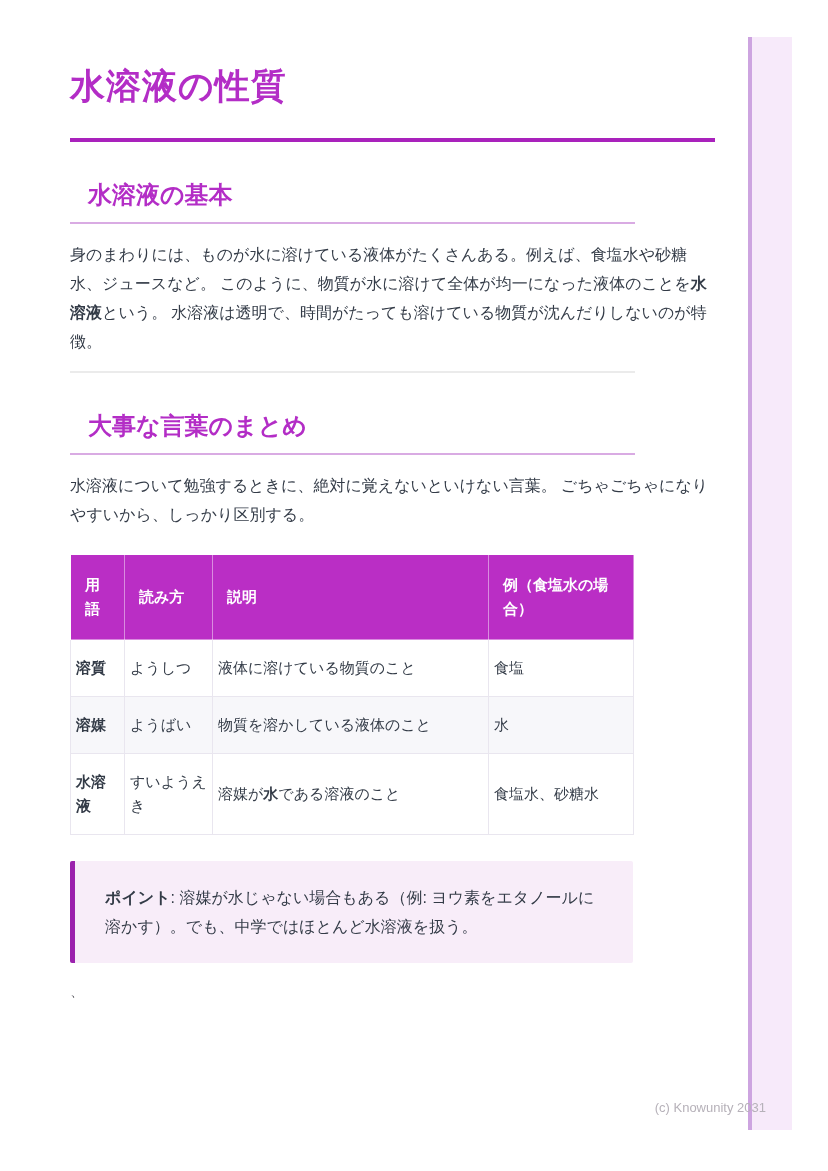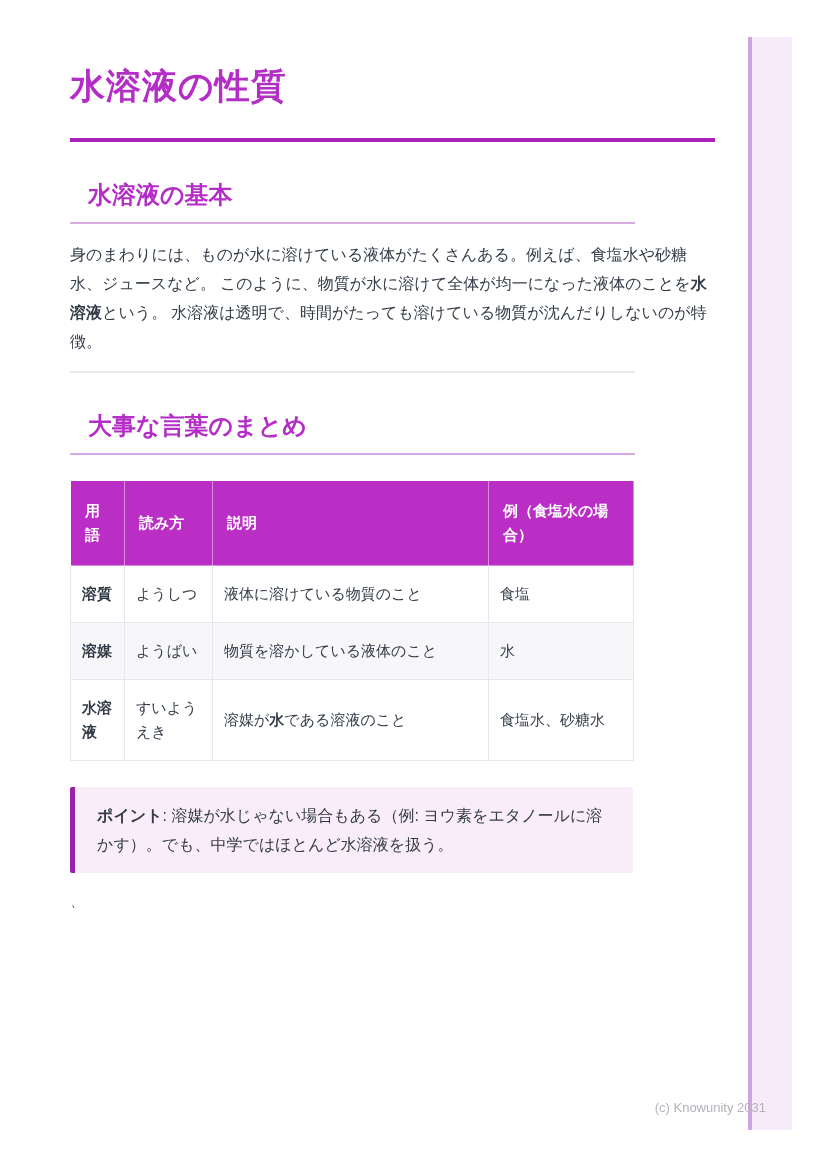--- a/index.html
+++ b/index.html
@@ -78,37 +78,37 @@
     text-align: left;
     vertical-align: middle;
     padding: 18px 14px;
     line-height: 24px;
     border: 1px solid rgba(255,255,255,0.45);
   }
   table.terms td {
     border: 1px solid #e9e6ef;
     vertical-align: middle;
     text-align: left;
-    padding: 16px 11px;
+    padding: 16px 5px;
     line-height: 24px;
     background: #ffffff;
   }
   table.terms tbody tr:nth-child(even) td { background: #f7f7fa; }
   table.terms td.term { font-weight: 700; }
   .callout {
     margin-top: 26px;
     width: 563px;
     box-sizing: border-box;
     background: var(--callout-bg, #f8edf9);
     border-left: 5px solid var(--callout-border, #9b21ad);
     border-radius: 2px;
     padding: 14px 22px;
   }
   .callout p {
-    margin: 0;
+    margin: 8px;
     font-size: 16px;
     line-height: 29px;
   }
   .stray-mark {
     margin-top: 20px;
     font-size: 14px;
     color: #4a4a52;
   }
   .footer-credit {
     position: absolute;
@@ -134,20 +134,21 @@
     <h2 class="section-heading">水溶液の基本</h2>
     <div class="h2-rule"></div>
     <p class="body-para"><span>身のまわりには、ものが水に溶けている液体がたくさんある。例えば、食塩水や砂糖水、ジュースなど。 このように、物質が水に溶けて全体が均一になった液体のことを</span><b>水溶液</b><span>という。 水溶液は透明で、時間がたっても溶けている物質が沈んだりしないのが特徴。</span></p>
   </section>
 
   <div class="divider"></div>
 
   <section>
     <h2 class="section-heading">大事な言葉のまとめ</h2>
     <div class="h2-rule"></div>
+    <p class="body-para">水溶液について勉強するときに、絶対に覚えないといけない言葉。 ごちゃごちゃになりやすいから、しっかり区別する。</p>
 
     <table class="terms">
       <colgroup>
           <col class="c1">
           <col class="c2">
           <col class="c3">
           <col class="c4">
         </colgroup>
       <thead>
         <tr>

